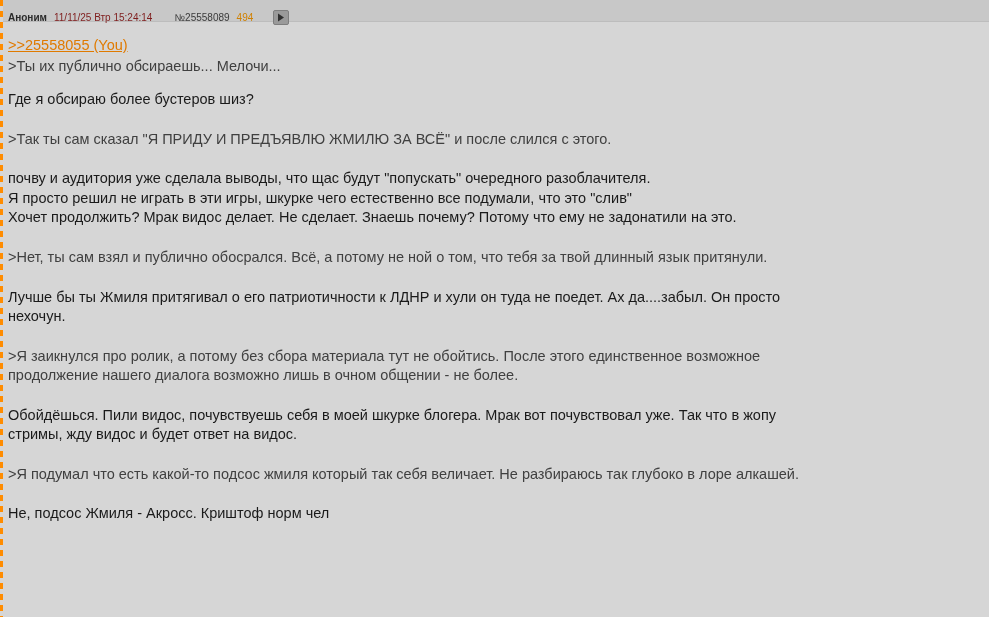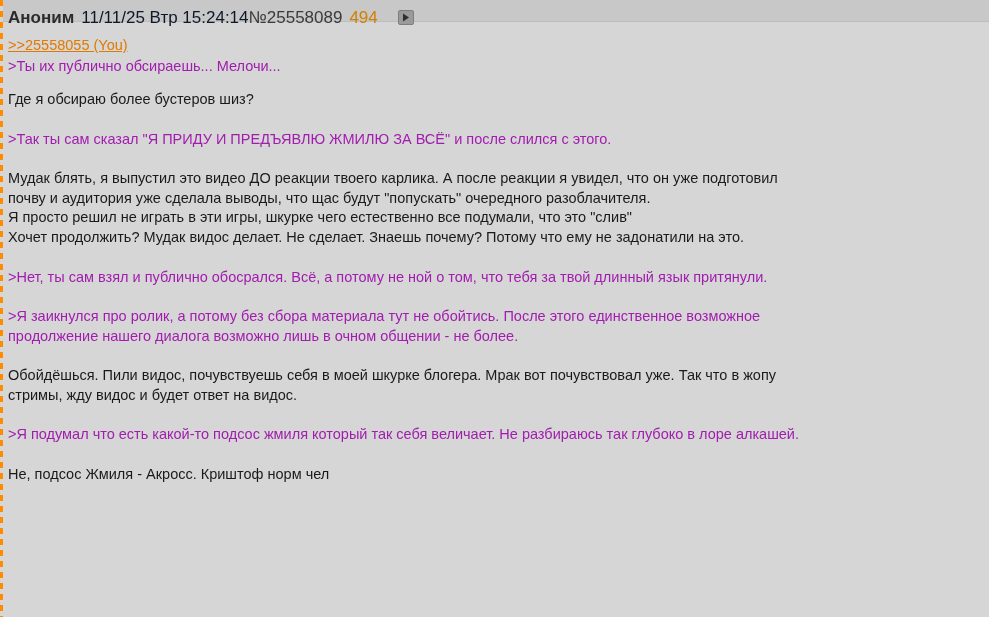--- a/index.html
+++ b/index.html
@@ -36,32 +36,32 @@
         #d6d6d6 11px
       );
   }
   .post-header {
     height: 22px;
     background: #c8c8c8;
     border-bottom: 1px solid #bdbdbd;
     display: flex;
     align-items: center;
     padding: 14px 0 0 8px;
-    font-size: 17px;
+    font-size: 10px;
     color: #333333;
     box-sizing: border-box;
   }
   .post-header .name {
     font-weight: bold;
     color: #2b2b2b;
     margin-right: 7px;
   }
   .post-header .date {
-    color: #0f172a;
-    margin-right: 0;
+    color: #7f1d1d;
+    margin-right: 22px;
   }
   .post-header .postnum {
     color: #3a3a3a;
     margin-right: 7px;
   }
   .post-header .replycount {
     color: #d08000;
     margin-right: 20px;
   }
   .expand-icon {
@@ -85,21 +85,21 @@
     box-sizing: border-box;
   }
   .reflink {
     color: #e07a00;
     text-decoration: underline;
     cursor: pointer;
     display: block;
     margin-bottom: 1px;
   }
   .quote {
-    color: #a21caf;
+    color: #404040;
     margin: 0;
   }
   .quote-block {
     margin: 0 0 14px 0;
   }
   .para {
     margin: 0 0 14px 0;
     color: #1a1a1a;
   }
   .gap-lg { margin-bottom: 20px; }
@@ -133,30 +133,33 @@
 
     <div class="para gap-lg">
       <div>Где я обсираю более бустеров шиз?</div>
     </div>
 
     <div class="quote-block gap-lg">
       <div class="quote">&gt;Так ты сам сказал "Я ПРИДУ И ПРЕДЪЯВЛЮ ЖМИЛЮ ЗА ВСЁ" и после слился с этого.</div>
     </div>
 
     <div class="para gap-lg">
-      <div>Мудак блять, я выпустил это видео ДО реакции твоего карлика. А после реакции я увидел, что он уже подготовил</div>
       <div>почву и аудитория уже сделала выводы, что щас будут "попускать" очередного разоблачителя.</div>
       <div>Я просто решил не играть в эти игры, шкурке чего естественно все подумали, что это "слив"</div>
-      <div>Хочет продолжить? Мудак видос делает. Не сделает. Знаешь почему? Потому что ему не задонатили на это.</div>
+      <div>Хочет продолжить? Мрак видос делает. Не сделает. Знаешь почему? Потому что ему не задонатили на это.</div>
     </div>
 
     <div class="quote-block gap-lg">
       <div class="quote">&gt;Нет, ты сам взял и публично обосрался. Всё, а потому не ной о том, что тебя за твой длинный язык притянули.</div>
     </div>
 
+    <div class="para gap-lg">
+      <div>Лучше бы ты Жмиля притягивал о его патриотичности к ЛДНР и хули он туда не поедет. Ах да....забыл. Он просто</div>
+      <div>нехочун.</div>
+    </div>
 
     <div class="quote-block gap-lg">
       <div class="quote">&gt;Я заикнулся про ролик, а потому без сбора материала тут не обойтись. После этого единственное возможное</div>
       <div class="quote">продолжение нашего диалога возможно лишь в очном общении - не более.</div>
     </div>
 
     <div class="para gap-lg">
       <div>Обойдёшься. Пили видос, почувствуешь себя в моей шкурке блогера. Мрак вот почувствовал уже. Так что в жопу</div>
       <div>стримы, жду видос и будет ответ на видос.</div>
     </div>

